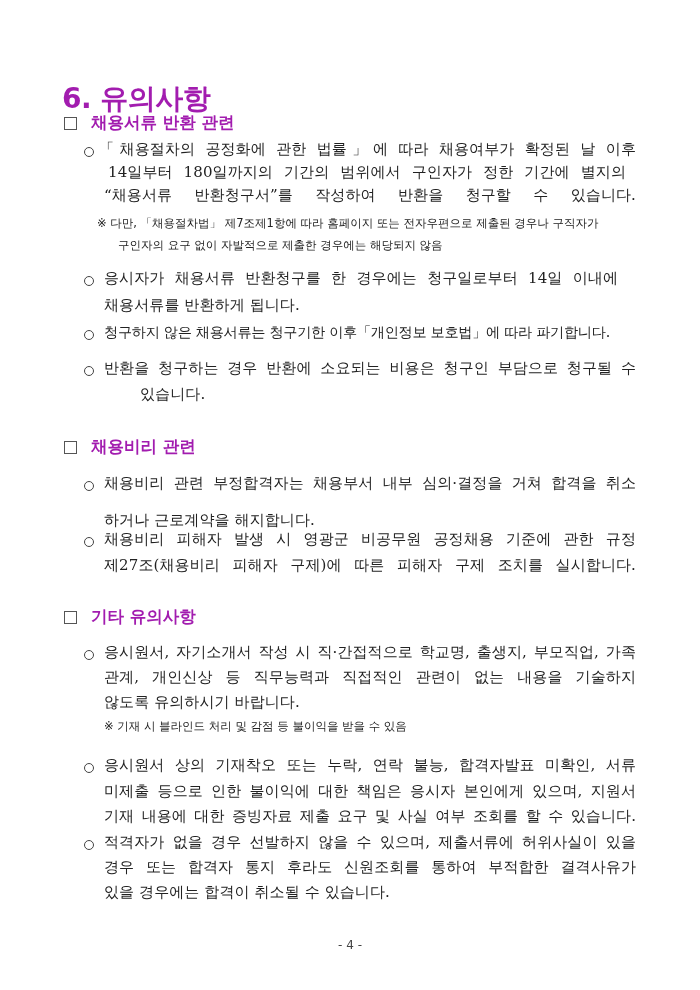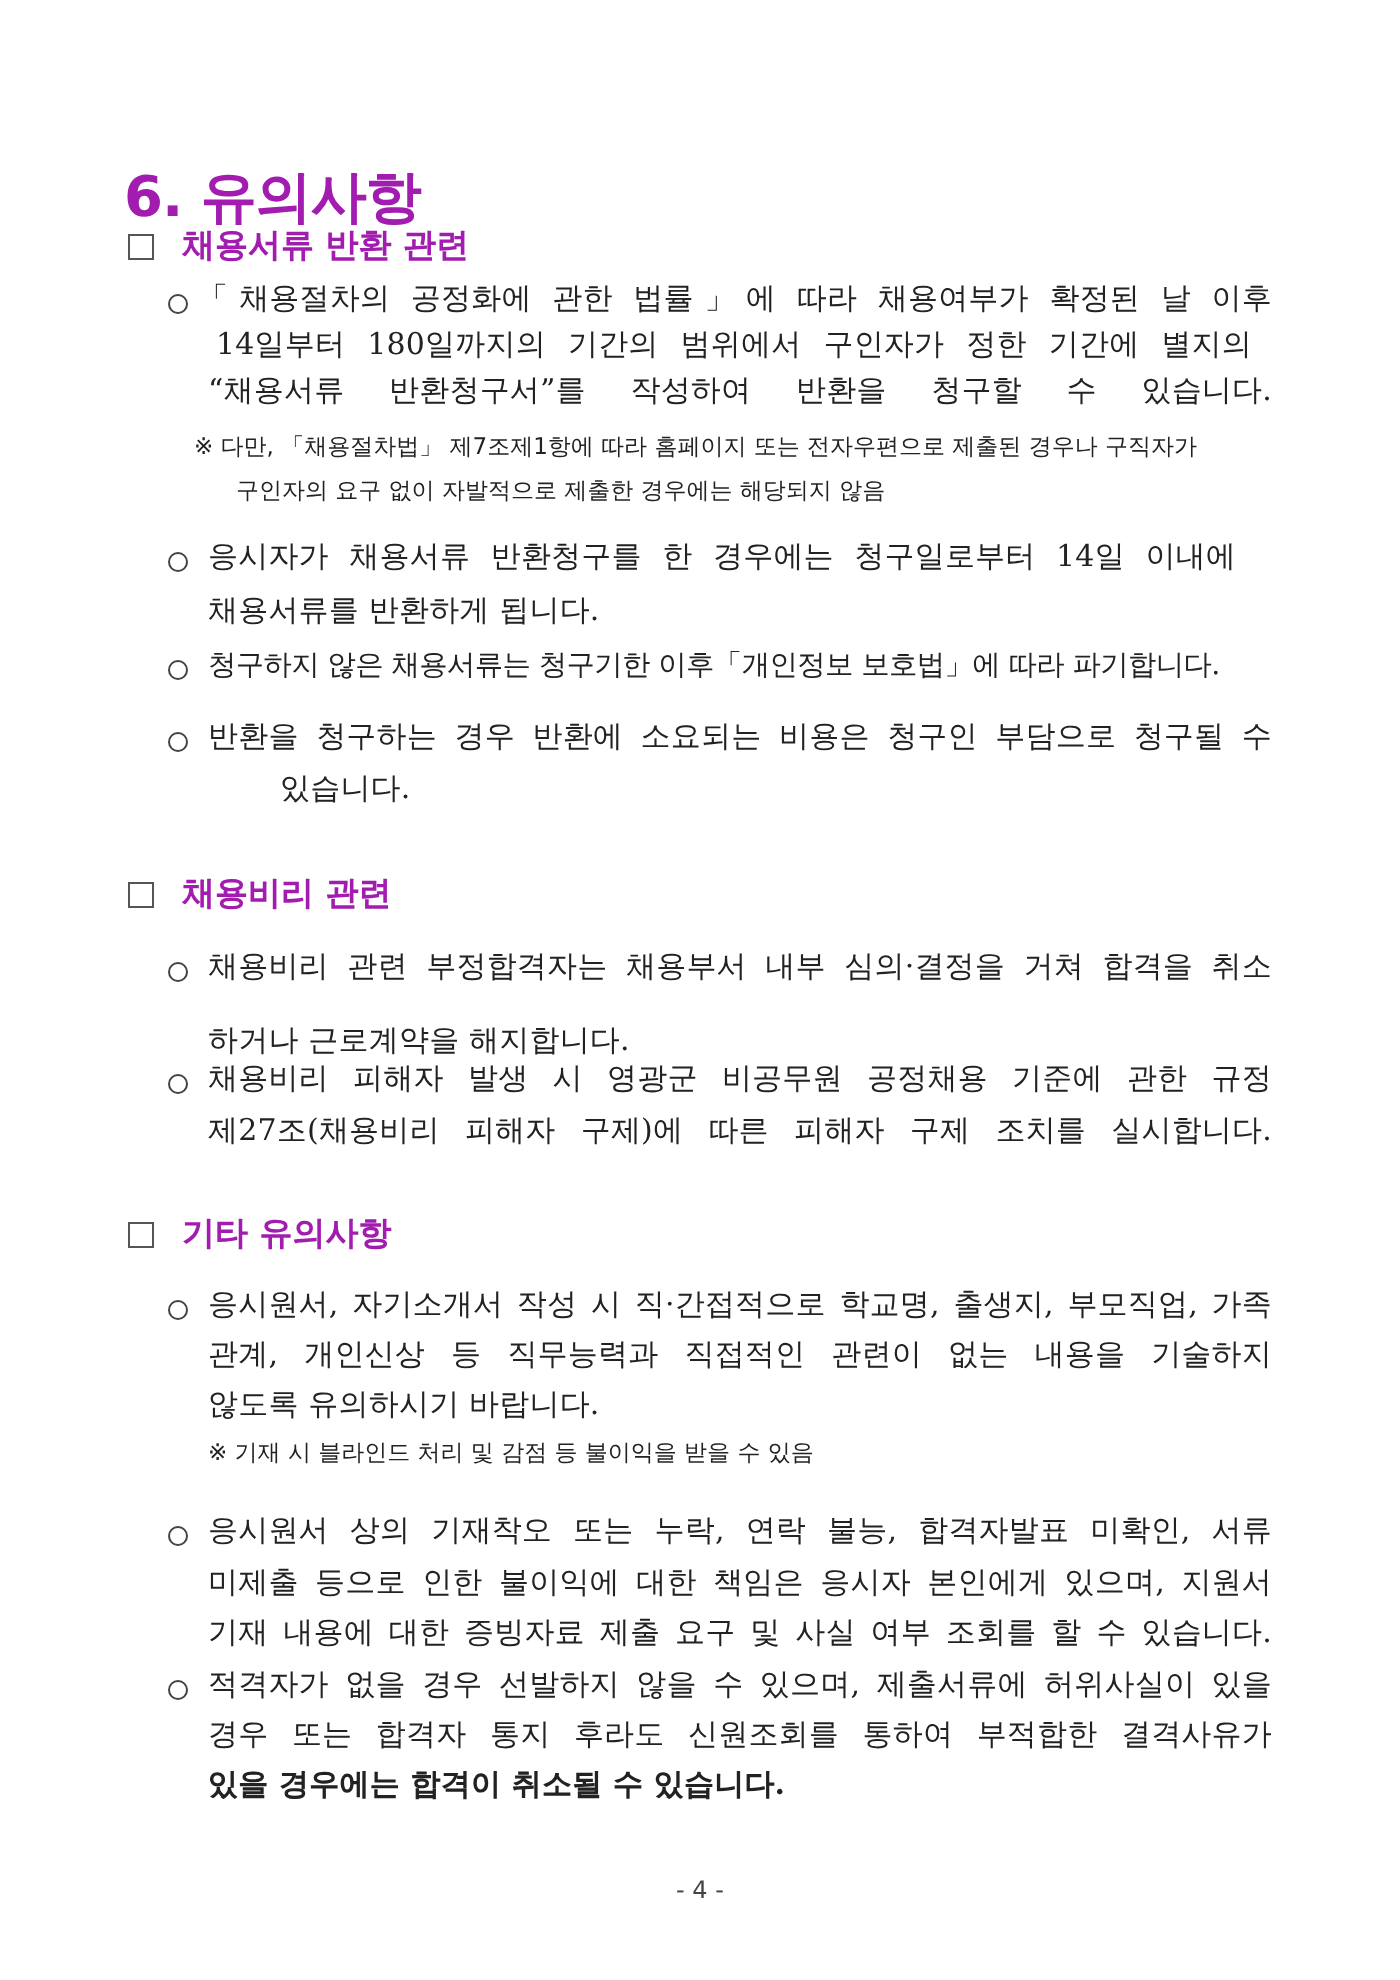--- a/index.html
+++ b/index.html
@@ -122,16 +122,16 @@
       <span class="just">기재 내용에 대한 증빙자료 제출 요구 및 사실 여부 조회를 할 수 있습니다.</span>
     </span>
 
   <span class="bullet" style="left:84px; top:840px;"></span>
   <span class="abs line" style="left:104px; top:858px; width:532px;">
       <span class="just">경우 또는 합격자 통지 후라도 신원조회를 통하여 부적합한 결격사유가</span>
     </span>
   <span class="abs line" style="left:104px; top:833px; width:532px;">
       <span class="just">적격자가 없을 경우 선발하지 않을 수 있으며, 제출서류에 허위사실이 있을</span>
     </span>
-  <span class="abs line" style="left:104px; top:883px;font-weight:bold;">있을 경우에는 합격이 취소될 수 있습니다.</span>
+  <span class="abs line" style="left:104px; top:883px;">있을 경우에는 합격이 취소될 수 있습니다.</span>
 
   <div class="abs footer">- 4 -</div>
 </div>
 
 </body></html>

